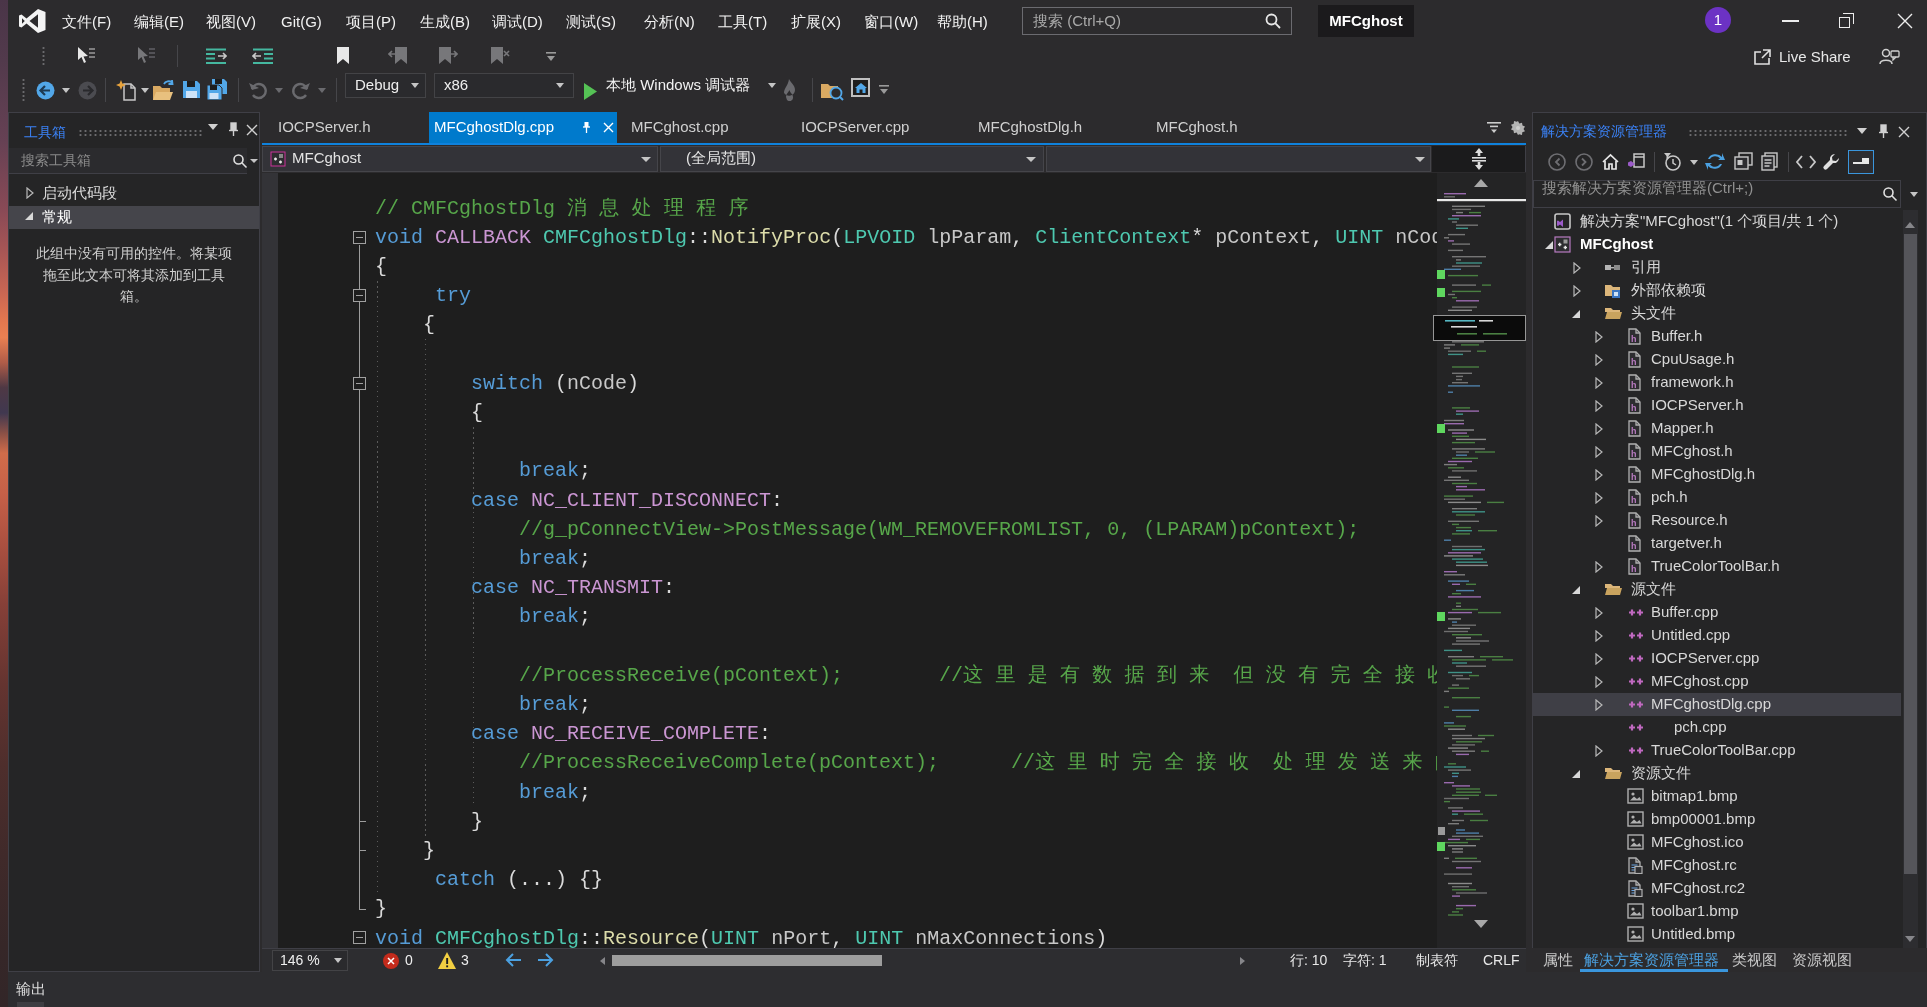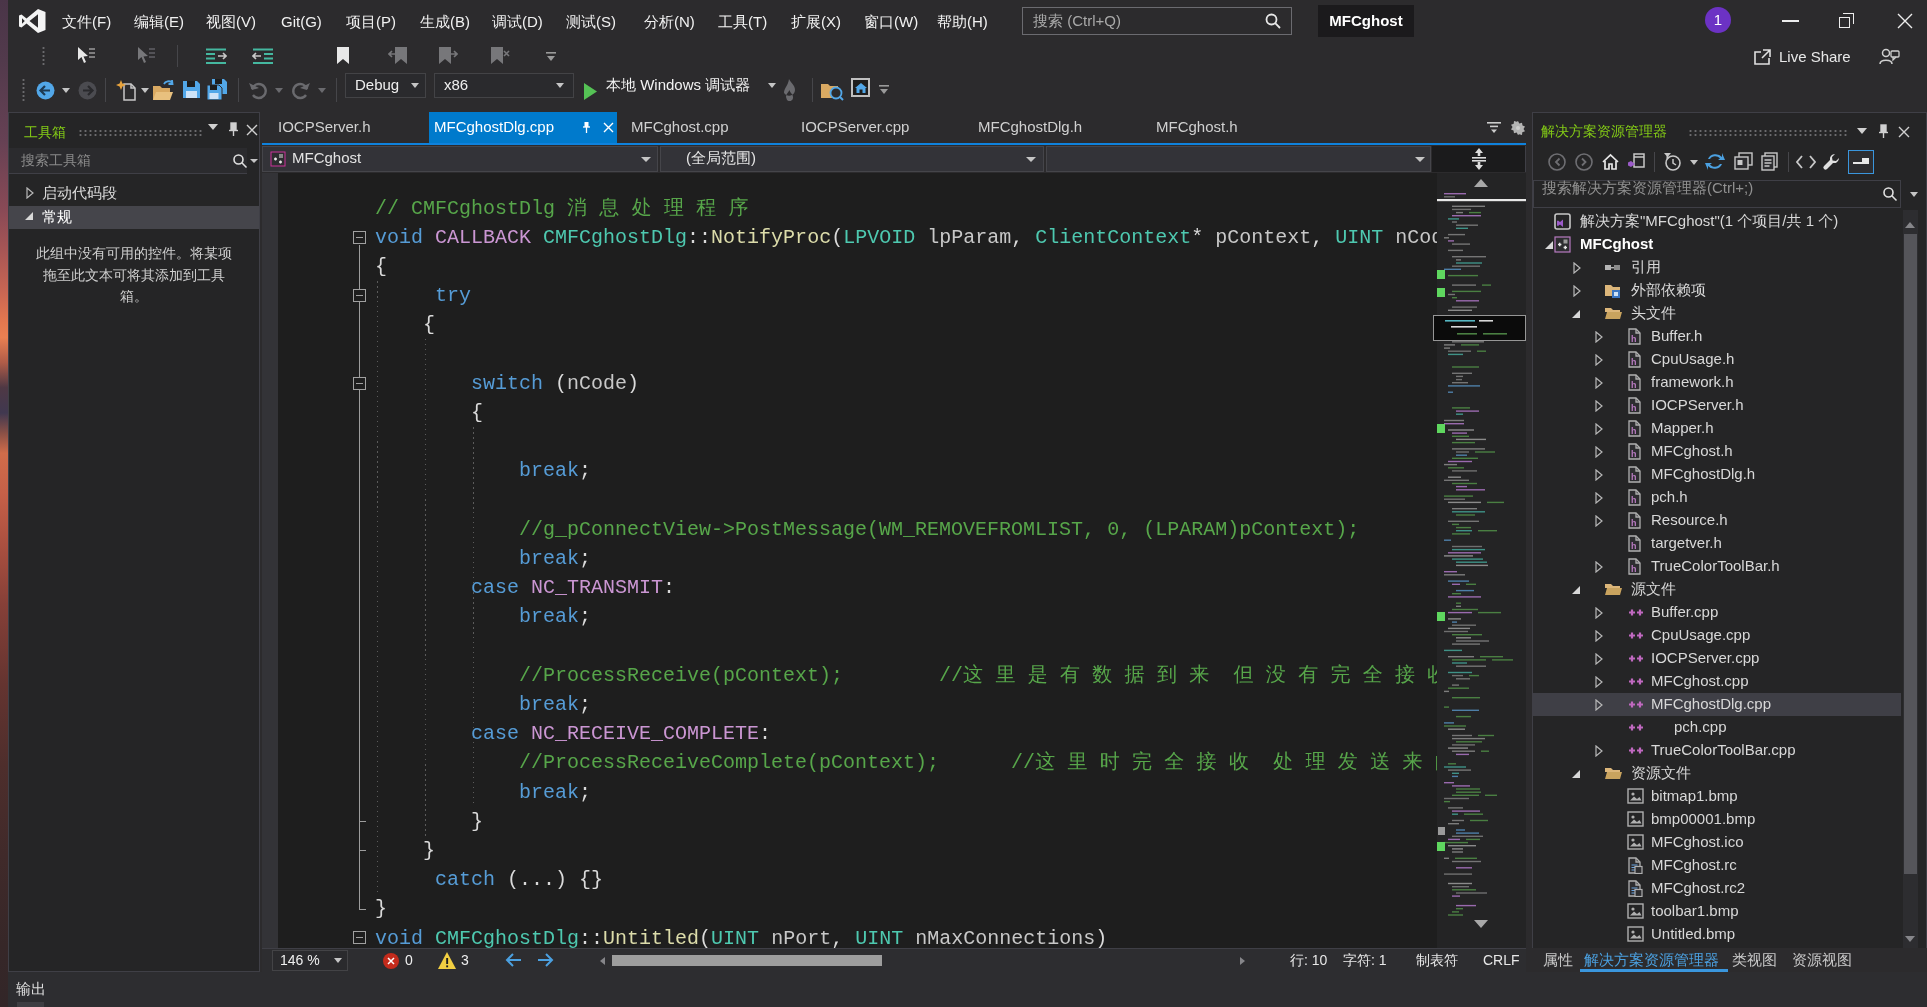--- a/index.html
+++ b/index.html
@@ -7,21 +7,21 @@
   body { font-family:"Liberation Sans", sans-serif; position:relative; }
   .abs { position:absolute; }
   #wall { left:0; top:0; width:8px; height:1007px;
     background:linear-gradient(180deg,#4a3548 0%,#523a4c 6%,#664154 14%,#8a4a56 21%,#a85655 25%,#c96653 29%,#e5784f 32%,#ea8052 33.5%,#b05c48 36%,#4e3844 38.5%,#403850 41%,#8a5046 43%,#d06c4a 45%,#c66048 49%,#ab5040 54%,#864038 60%,#643430 68%,#4e2e2c 76%,#402a2a 85%,#362728 94%,#322628 100%);
   }
   svg { display:block; }
   
   .menu { top:10px; height:24px; line-height:24px; font-size:15px; color:#f1f1f1; }
   
   .panelbg { background:#252526; }
-  .ptitle { color:#84cc16; font-size:14px; }
+  .ptitle { color:#3b82f6; font-size:14px; }
   .grip { background-image:radial-gradient(circle, #6a6a6d 1px, transparent 1.2px); background-size:5px 4px; }
   
   #code { font-family:"Liberation Mono", monospace; font-size:20px; }
   .cl { position:absolute; left:113px; white-space:pre; height:30px; line-height:29px; color:#dadada; }
   .kw { color:#569cd6; }
   .mac { color:#cb96d3; }
   .typ { color:#4ec9b0; }
   .fn { color:#dcdcaa; }
   .prm { color:#c8c8c8; }
   .cm { color:#57a64a; }
@@ -321,34 +321,35 @@
   <div class="guide" style="left:211px;top:254px;height:380px"></div>
   <div class="cl" style="top:20.5px"><span class="cm">// CMFCghostDlg <span class="ck">消息处理程序</span></span></div>
   <div class="cl" style="top:49.7px"><span class="kw">void</span> <span class="mac">CALLBACK</span> <span class="typ">CMFCghostDlg</span>::<span class="fn">NotifyProc</span>(<span class="typ">LPVOID</span> <span class="prm">lpParam</span>, <span class="typ">ClientContext</span>* <span class="prm">pContext</span>, <span class="typ">UINT</span> <span class="prm">nCode</span>, <span class="typ">UINT</span></div>
   <div class="cl" style="top:78.9px">{</div>
   <div class="cl" style="top:108.1px">     <span class="kw">try</span></div>
   <div class="cl" style="top:137.3px">    {</div>
   <div class="cl" style="top:166.5px"></div>
   <div class="cl" style="top:195.7px">        <span class="kw">switch</span> (<span class="prm">nCode</span>)</div>
   <div class="cl" style="top:224.9px">        {</div>
   <div class="cl" style="top:283.3px">            <span class="kw">break</span>;</div>
+  <div class="cl" style="top:312.5px">        <span class="kw">case</span> <span class="mac">NC_CLIENT_DISCONNECT</span>:</div>
   <div class="cl" style="top:341.7px">            <span class="cm">//g_pConnectView-&gt;PostMessage(WM_REMOVEFROMLIST, 0, (LPARAM)pContext);</span></div>
   <div class="cl" style="top:370.9px">            <span class="kw">break</span>;</div>
   <div class="cl" style="top:400.1px">        <span class="kw">case</span> <span class="mac">NC_TRANSMIT</span>:</div>
   <div class="cl" style="top:429.3px">            <span class="kw">break</span>;</div>
   <div class="cl" style="top:487.7px">            <span class="cm">//ProcessReceive(pContext);        //<span class="ck">这里是有数据到来</span> <span class="ck">但没有完全接收</span></span></div>
   <div class="cl" style="top:516.9px">            <span class="kw">break</span>;</div>
   <div class="cl" style="top:546.1px">        <span class="kw">case</span> <span class="mac">NC_RECEIVE_COMPLETE</span>:</div>
   <div class="cl" style="top:575.3px">            <span class="cm">//ProcessReceiveComplete(pContext);      //<span class="ck">这里时完全接收</span> <span class="ck">处理发送来的数据</span> </span></div>
   <div class="cl" style="top:604.5px">            <span class="kw">break</span>;</div>
   <div class="cl" style="top:633.7px">        }</div>
   <div class="cl" style="top:662.9px">    }</div>
   <div class="cl" style="top:692.1px">     <span class="kw">catch</span> (...) {}</div>
   <div class="cl" style="top:721.3px">}</div>
-  <div class="cl" style="top:750.5px"><span class="kw">void</span> <span class="typ">CMFCghostDlg</span>::<span class="fn">Untitled</span>(<span class="typ">UINT</span> <span class="prm">nPort</span>, <span class="typ">UINT</span> <span class="prm">nMaxConnections</span>)</div>
+  <div class="cl" style="top:750.5px"><span class="kw">void</span> <span class="typ">CMFCghostDlg</span>::<span class="fn">Resource</span>(<span class="typ">UINT</span> <span class="prm">nPort</span>, <span class="typ">UINT</span> <span class="prm">nMaxConnections</span>)</div>
 </div>
 <svg class="abs" style="left:1437px;top:173px" width="89" height="775" viewBox="0 0 89 775">
     <rect width="89" height="775" fill="#242425"></rect>
     <rect x="7" y="20.0" width="22" height="1.4" fill="#9a6aae"></rect>
     <rect x="7" y="23.1" width="11" height="1.4" fill="#6f6f6f"></rect>
     <rect x="11" y="26.3" width="24" height="1.4" fill="#6f6f6f"></rect>
     <rect x="41" y="26.3" width="14" height="1.4" fill="#4a7f42"></rect>
     <rect x="15" y="32.6" width="33" height="1.4" fill="#7d7d7d"></rect>
     <rect x="15" y="35.7" width="19" height="1.4" fill="#6f6f6f"></rect>
     <rect x="19" y="38.9" width="7" height="1.4" fill="#7d7d7d"></rect>
@@ -819,21 +820,21 @@
       <path d="M10 8.5 h6 M13 5.5 v6" stroke="#c069c0" stroke-width="2.2"></path>
     </svg>
 <div class="abs" style="left:1651px;top:603px;font-size:15px;color:#d8d8d8;white-space:nowrap">Buffer.cpp</div>
 <svg class="abs" style="left:1595px;top:630px" width="8" height="12" viewBox="0 0 8 12">
       <path d="M1 1 L7 6 L1 11 Z" fill="none" stroke="#b8b8b8" stroke-width="1.2"></path>
     </svg>
 <svg class="abs" style="left:1627px;top:627px" width="18" height="17" viewBox="0 0 18 17">
       <path d="M2 8.5 h6 M5 5.5 v6" stroke="#c069c0" stroke-width="2.2"></path>
       <path d="M10 8.5 h6 M13 5.5 v6" stroke="#c069c0" stroke-width="2.2"></path>
     </svg>
-<div class="abs" style="left:1651px;top:626px;font-size:15px;color:#d8d8d8;white-space:nowrap">CpuUsage.cpp</div>
+<div class="abs" style="left:1651px;top:626px;font-size:15px;color:#d8d8d8;white-space:nowrap">Untitled.cpp</div>
 <svg class="abs" style="left:1595px;top:653px" width="8" height="12" viewBox="0 0 8 12">
       <path d="M1 1 L7 6 L1 11 Z" fill="none" stroke="#b8b8b8" stroke-width="1.2"></path>
     </svg>
 <svg class="abs" style="left:1627px;top:650px" width="18" height="17" viewBox="0 0 18 17">
       <path d="M2 8.5 h6 M5 5.5 v6" stroke="#c069c0" stroke-width="2.2"></path>
       <path d="M10 8.5 h6 M13 5.5 v6" stroke="#c069c0" stroke-width="2.2"></path>
     </svg>
 <div class="abs" style="left:1651px;top:649px;font-size:15px;color:#d8d8d8;white-space:nowrap">IOCPServer.cpp</div>
 <svg class="abs" style="left:1595px;top:676px" width="8" height="12" viewBox="0 0 8 12">
       <path d="M1 1 L7 6 L1 11 Z" fill="none" stroke="#b8b8b8" stroke-width="1.2"></path>

